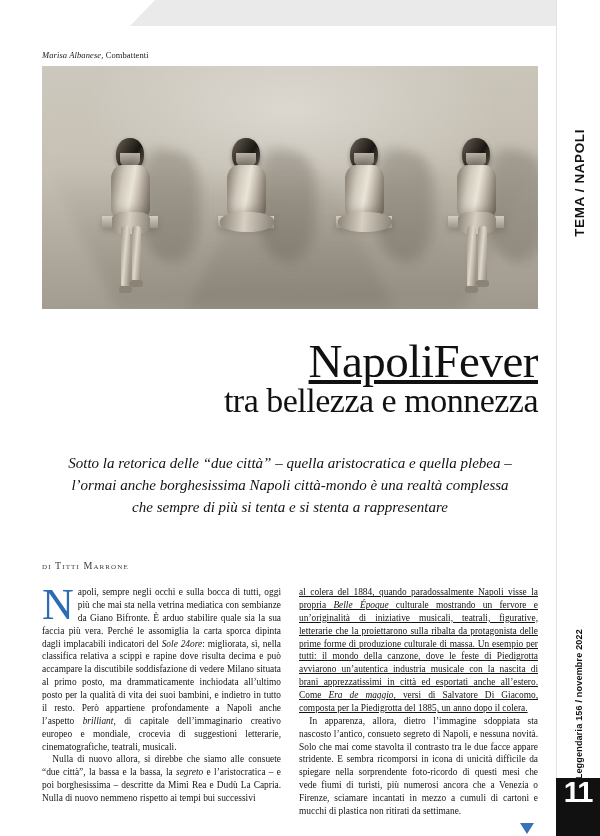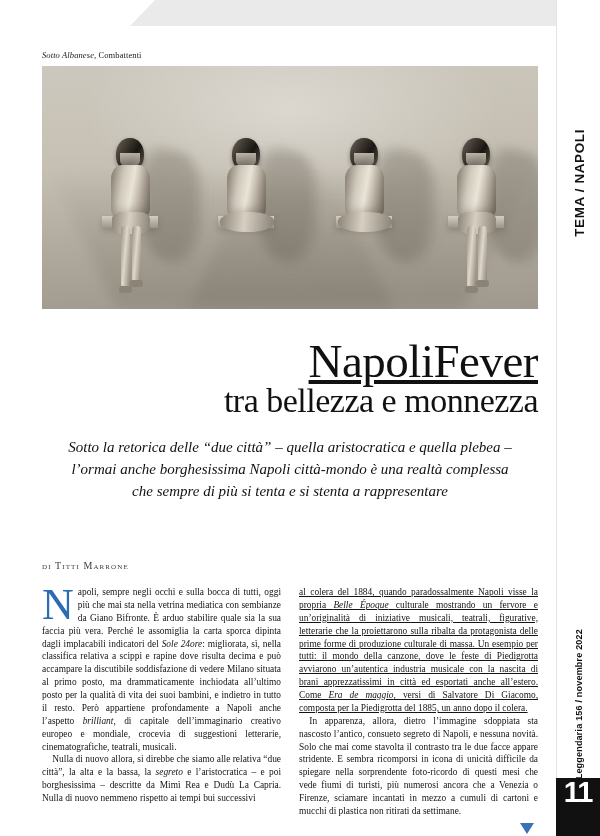--- a/index.html
+++ b/index.html
@@ -253,21 +253,21 @@
   .headline .l2 {
     display: block;
     font-size: 34px;
     font-weight: normal;
   }
 
   
   .deck {
     position: absolute;
     left: 56px;
-    top: 436px;
+    top: 452px;
     width: 468px;
     text-align: center;
     font-style: italic;
     font-size: 15px;
     line-height: 1.47;
     color: #111111;
   }
   .deck .dl { display: block; }
 
   
@@ -336,21 +336,21 @@
   </div>
   <div class="rail-section rail-issue">
     <span class="vtext">Leggendaria 156 / novembre 2022</span>
   </div>
   <div class="page-number-block">
     <span class="pno">11</span>
   </div>
 </div>
 
 <div class="photo-caption">
-  <span class="artist">Sotto Albanese,</span><span> Combattenti</span>
+  <span class="artist">Marisa Albanese,</span><span> Combattenti</span>
 </div>
 
 <div class="photo-frame">
   <div class="photo-wall"></div>
   <div class="vshadow l"></div>
   <div class="vshadow r"></div>
   <div class="wall-shadow"></div>
 
   <div class="figure" style="left:52px;">
     <div class="fshadow"></div>
@@ -398,20 +398,20 @@
   <span class="dl">Sotto la retorica delle “due città” – quella aristocratica e quella plebea –</span>
   <span class="dl">l’ormai anche borghesissima Napoli città-mondo è una realtà complessa</span>
   <span class="dl">che sempre di più si tenta e si stenta a rappresentare</span>
 </div>
 
 <div class="byline">di Titti Marrone</div>
 
 <div class="columns">
   <div class="col">
     <p class="first"><span class="dropcap">N</span><span>apoli, sempre negli occhi e sulla bocca di tutti, oggi più che mai sta nella vetrina mediatica con sembianze da Giano Bifronte. È arduo stabilire quale sia la sua faccia più vera. Perché le assomiglia la carta sporca dipinta dagli implacabili indicatori del </span><em>Sole 24ore</em><span>: migliorata, sì, nella classifica relativa a scippi e rapine dove risulta decima e può accampare la discutibile soddisfazione di vedere Milano situata al primo posto, ma drammaticamente inchiodata all’ultimo posto per la qualità di vita dei suoi bambini, e indietro in tutto il resto. Però appartiene profondamente a Napoli anche l’aspetto </span><em>brilliant</em><span>, di capitale dell’immaginario creativo europeo e mondiale, crocevia di suggestioni letterarie, cinematografiche, teatrali, musicali.</span></p>
-    <p><span>Nulla di nuovo allora, si direbbe che siamo alle relativa “due città”, la alta e la bassa, la </span><em>segreto</em><span> e l’aristocratica – e poi borghesissima – descritte da Mimì Rea e Dudù La Capria. Nulla di nuovo nemmeno rispetto ai tempi bui successivi</span></p>
+    <p><span>Nulla di nuovo allora, si direbbe che siamo alle consuete “due città”, la bassa e la bassa, la </span><em>segreto</em><span> e l’aristocratica – e poi borghesissima – descritte da Mimì Rea e Dudù La Capria. Nulla di nuovo nemmeno rispetto ai tempi bui successivi</span></p>
   </div>
   <div class="col">
     <p class="cont"><span>al colera del 1884, quando paradossalmente Napoli visse la propria </span><em>Belle Époque</em><span> culturale mostrando un fervore e un’originalità di iniziative musicali, teatrali, figurative, letterarie che la proiettarono sulla ribalta da protagonista delle prime forme di produzione culturale di massa. Un esempio per tutti: il mondo della canzone, dove le feste di Piedigrotta avviarono un’autentica industria musicale con la nascita di brani apprezzatissimi in città ed esportati anche all’estero. Come </span><em>Era de maggio</em><span>, versi di Salvatore Di Giacomo, composta per la Piedigrotta del 1885, un anno dopo il colera.</span></p>
     <p>In apparenza, allora, dietro l’immagine sdoppiata sta nascosto l’antico, consueto segreto di Napoli, e nessuna novità. Solo che mai come stavolta il contrasto tra le due facce appare stridente. E sembra ricomporsi in icona di unicità difficile da spiegare nella sorprendente foto-ricordo di questi mesi che vede fiumi di turisti, più numerosi ancora che a Venezia o Firenze, sciamare incantati in mezzo a cumuli di cartoni e mucchi di plastica non ritirati da settimane.</p>
     <div class="end-marker"></div>
   </div>
 </div>
 
 </body></html>

